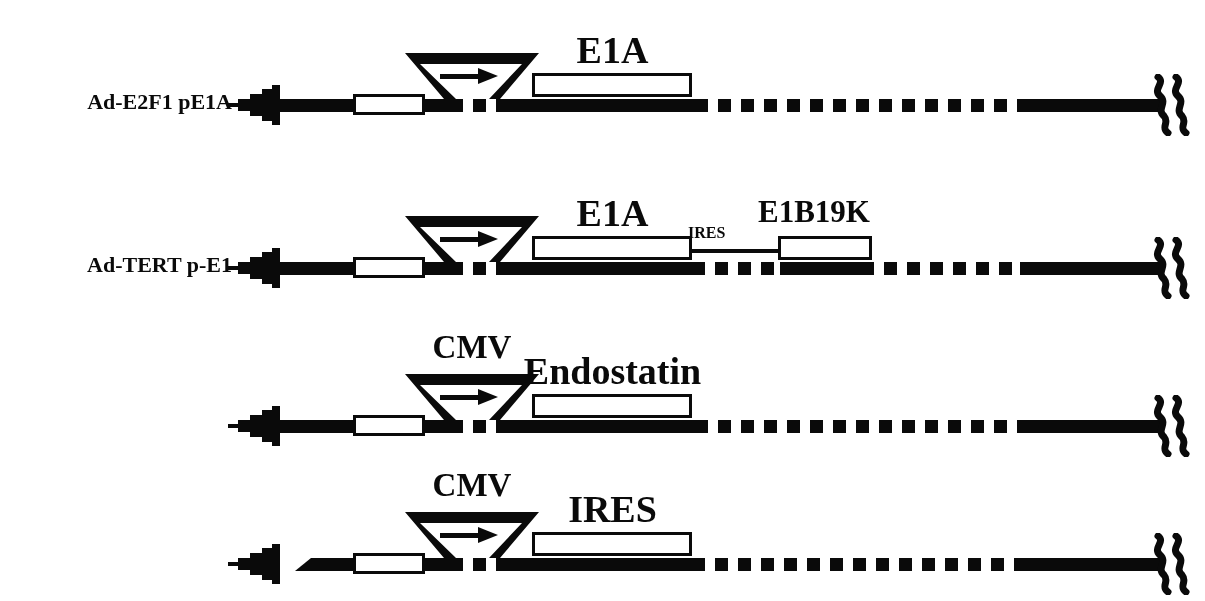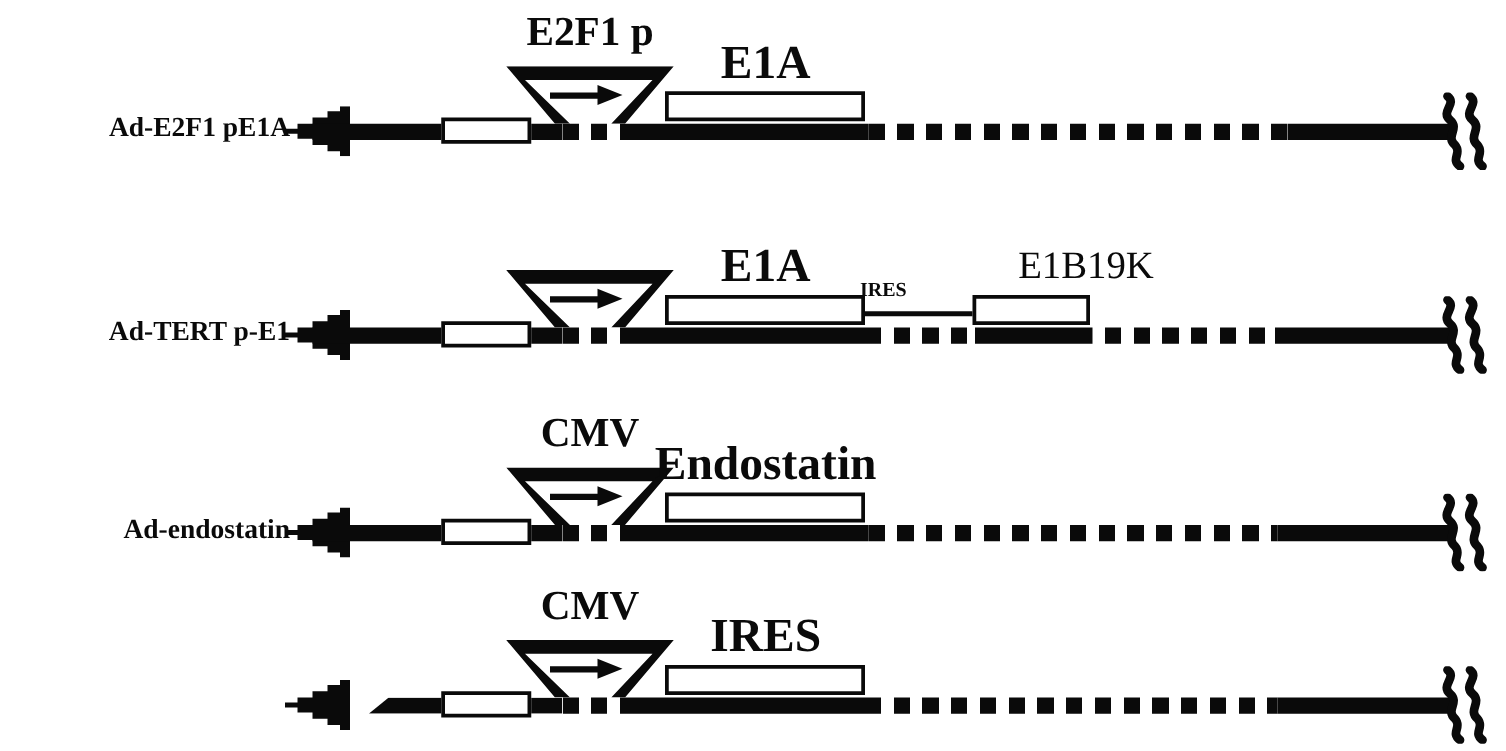--- a/index.html
+++ b/index.html
@@ -32,21 +32,21 @@
   .plbl{
     position:absolute;left:382px;width:180px;top:calc(var(--ly) - 91px);
     font-size:33px;font-weight:bold;text-align:center;white-space:nowrap;line-height:36px;
   }
   .glbl{
     position:absolute;left:510px;width:205px;top:calc(var(--ly) - 66px);
     font-size:38px;font-weight:bold;text-align:center;white-space:nowrap;line-height:34px;
   }
   .g2lbl{
     position:absolute;left:758px;width:165px;top:calc(var(--ly) - 67px);
-    font-size:31px;font-weight:normal;text-align:right;white-space:nowrap;line-height:34px;
+    font-size:31px;font-weight:bold;text-align:left;white-space:nowrap;line-height:34px;
   }
   .ireslbl{
     position:absolute;left:688px;width:95px;top:calc(var(--ly) - 42px);
     font-size:16px;font-weight:bold;text-align:left;white-space:nowrap;line-height:26px;
   }
   .ireslink{
     position:absolute;left:690px;width:90px;height:4px;
     top:calc(var(--ly) - 13px);background:#0a0a0a;
   }
   .arrowL{position:absolute;left:228px;top:calc(var(--ly) - 14px);}
@@ -67,21 +67,20 @@
     <div class="sbox"></div>
     <div class="dash" style="left:450px;width:58px;"></div>
     <div class="seg" style="left:508px;width:187px;"></div>
     <svg class="trap" width="136" height="46" viewBox="0 0 136 46">
       <path fill="#0a0a0a" fill-rule="evenodd" d="M1,0 H135 L96,46 H40 Z M16,11 H118 L85,46 H52 Z"></path>
       <g fill="#0a0a0a">
         <rect x="36" y="21" width="40" height="5"></rect>
           <polygon points="74,15 74,31 94,23"></polygon>
       </g>
     </svg>
-    <div class="plbl">E2F1 p</div>
     <div class="gbox" style="left:532px;width:154px;"></div>
     <div class="glbl">E1A</div>
     <div class="dash" style="left:695px;width:335px;"></div>
     <div class="seg" style="left:1030px;width:133px;"></div>
     <svg class="brk" width="52" height="62" viewBox="0 0 52 62">
       <g fill="none" stroke="#0a0a0a" stroke-width="7" stroke-linecap="round">
         <path d="M8 3 C16 9 2 15 10 22 C18 29 6 35 14 42 C20 49 10 53 18 59"></path>
         <path d="M26 3 C34 9 20 15 28 22 C36 29 24 35 32 42 C38 49 28 53 36 59"></path>
       </g>
     </svg>
@@ -115,21 +114,20 @@
     <div class="seg" style="left:1020px;width:142px;"></div>
     <svg class="brk" width="52" height="62" viewBox="0 0 52 62">
       <g fill="none" stroke="#0a0a0a" stroke-width="7" stroke-linecap="round">
         <path d="M8 3 C16 9 2 15 10 22 C18 29 6 35 14 42 C20 49 10 53 18 59"></path>
         <path d="M26 3 C34 9 20 15 28 22 C36 29 24 35 32 42 C38 49 28 53 36 59"></path>
       </g>
     </svg>
   </div>
 
   <div class="row r3">
-    <div class="lbl">Ad-endostatin</div>
     <svg class="arrowL" width="56" height="40" viewBox="0 0 56 40">
       <path fill="#0a0a0a" d="M0,18 L10,18 L10,14 L22,14 L22,9 L34,9 L34,4 L44,4 L44,0 L52,0 L52,40 L44,40 L44,36 L34,36 L34,31 L22,31 L22,26 L10,26 L10,22 L0,22 Z"></path>
     </svg>
     <div class="seg" style="left:250px;width:200px;"></div>
     <div class="sbox"></div>
     <div class="dash" style="left:450px;width:58px;"></div>
     <div class="seg" style="left:508px;width:187px;"></div>
     <svg class="trap" width="136" height="46" viewBox="0 0 136 46">
       <path fill="#0a0a0a" fill-rule="evenodd" d="M1,0 H135 L96,46 H40 Z M16,11 H118 L85,46 H52 Z"></path>
       <g fill="#0a0a0a">

